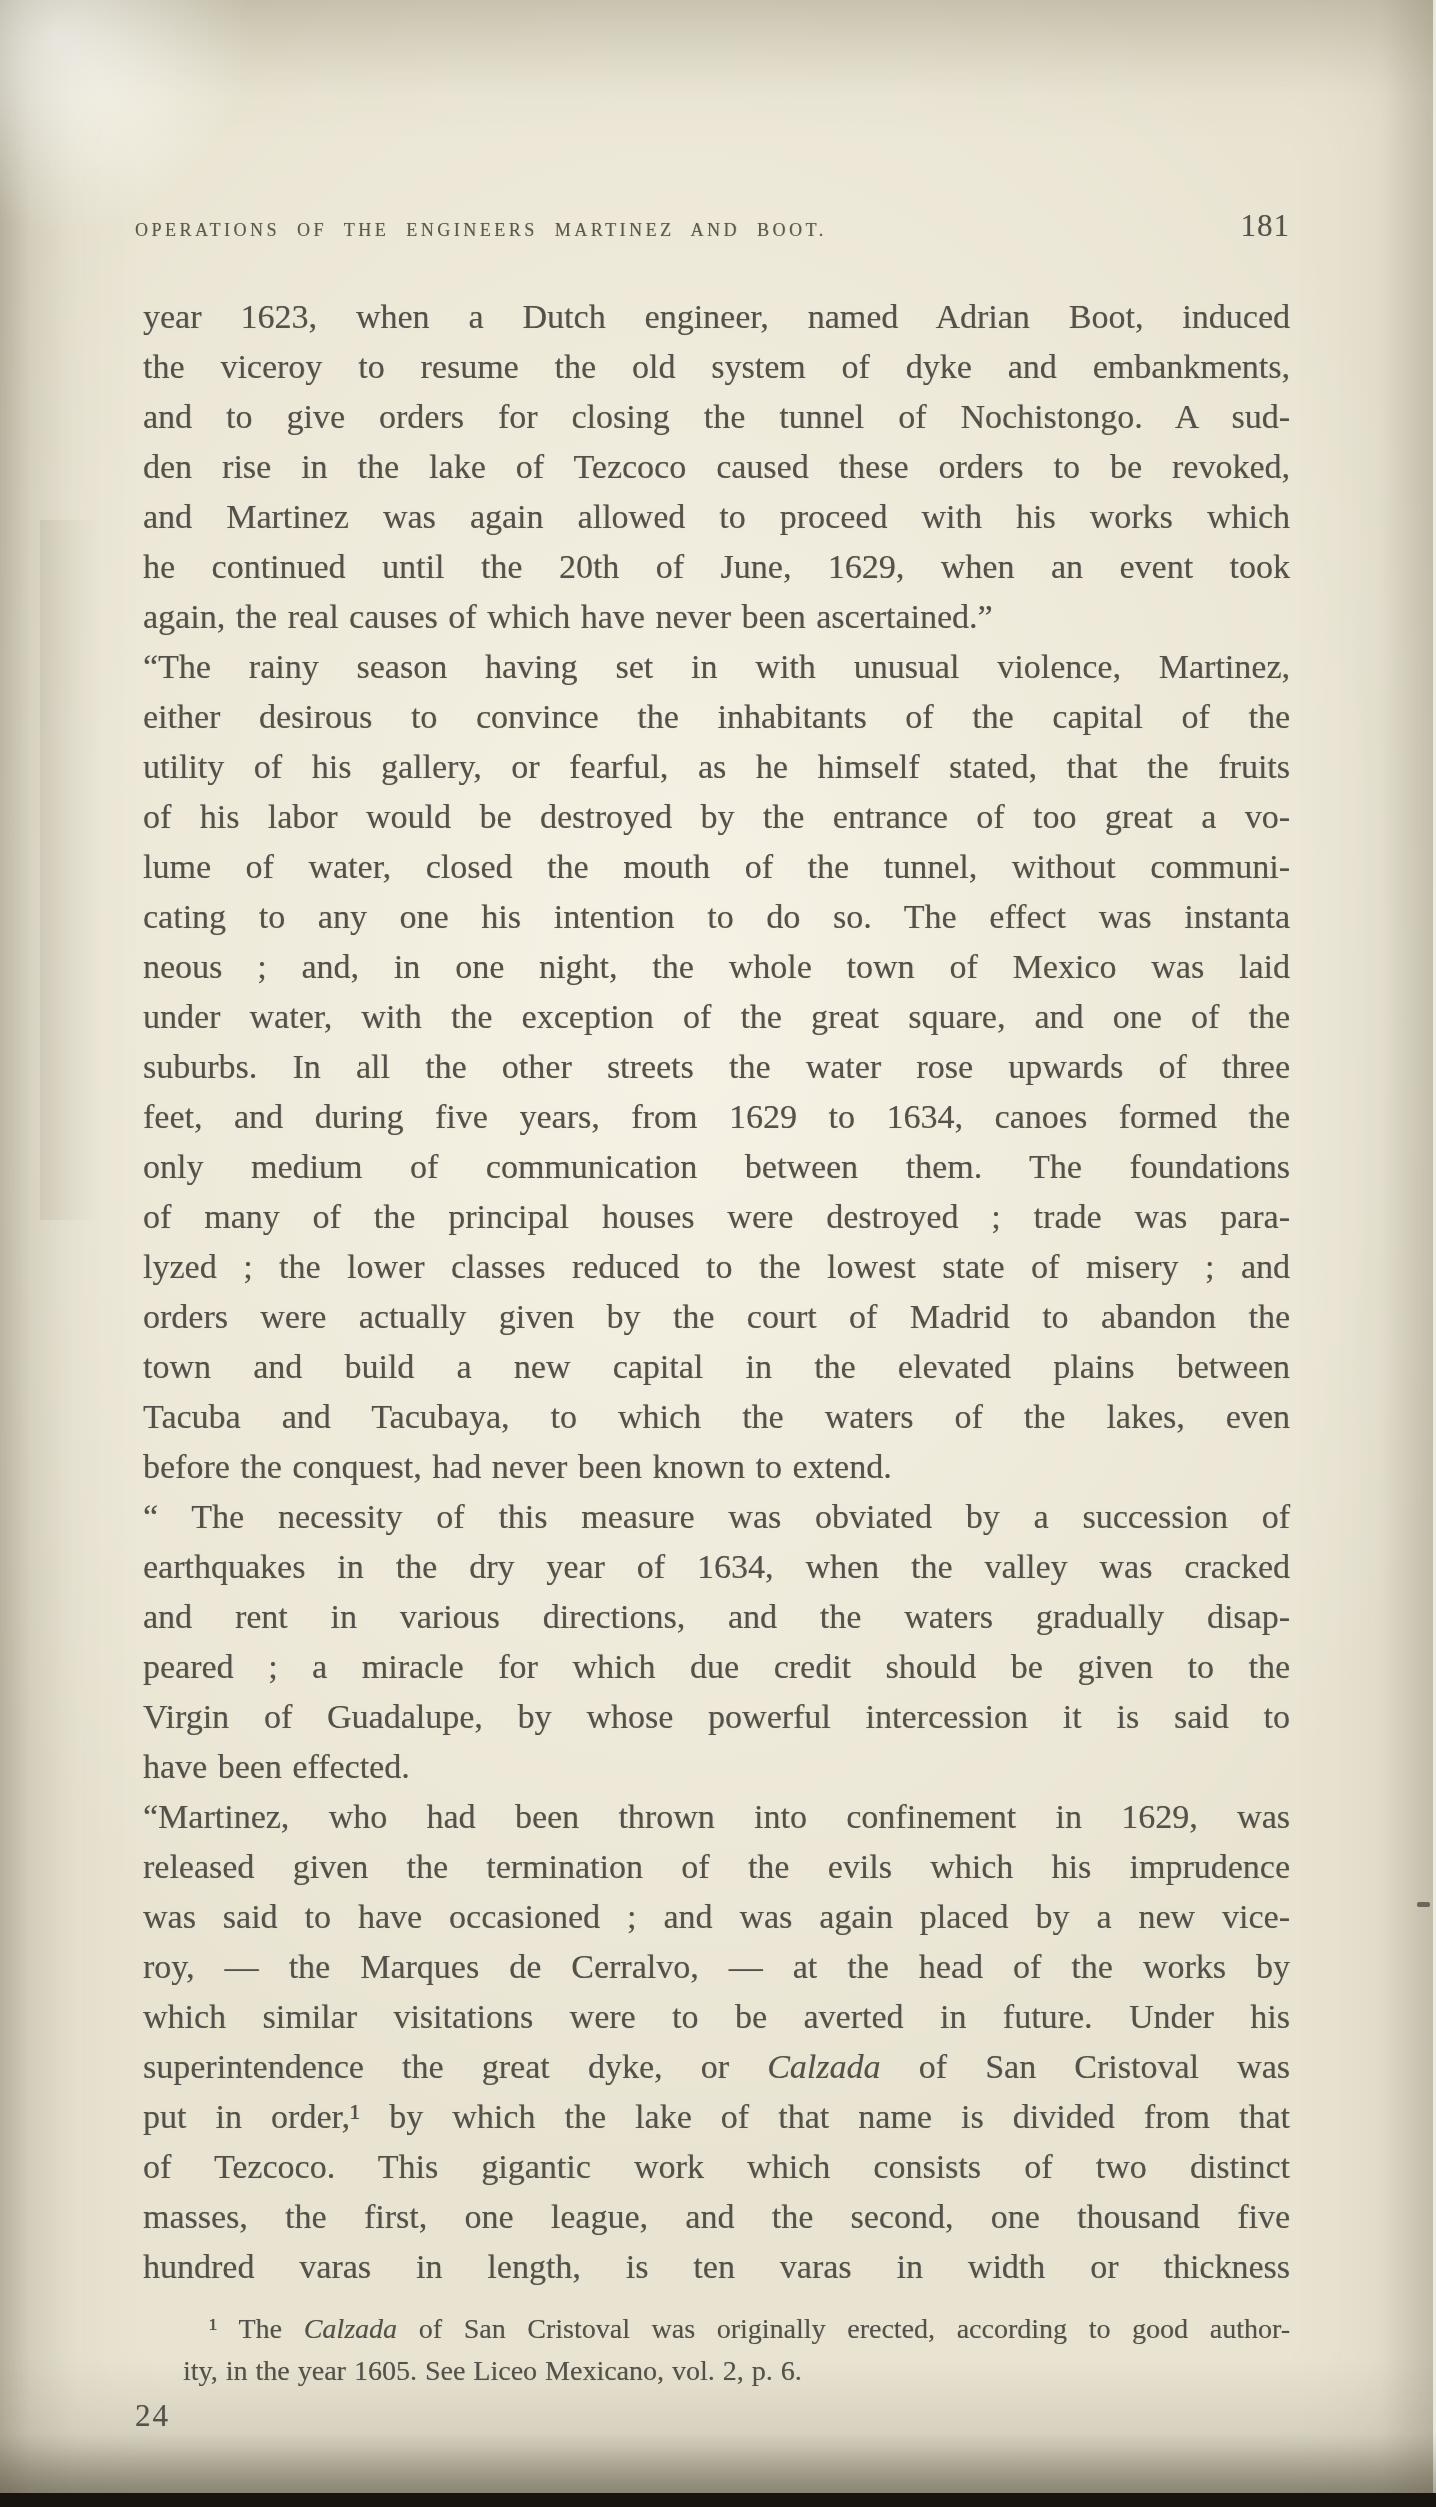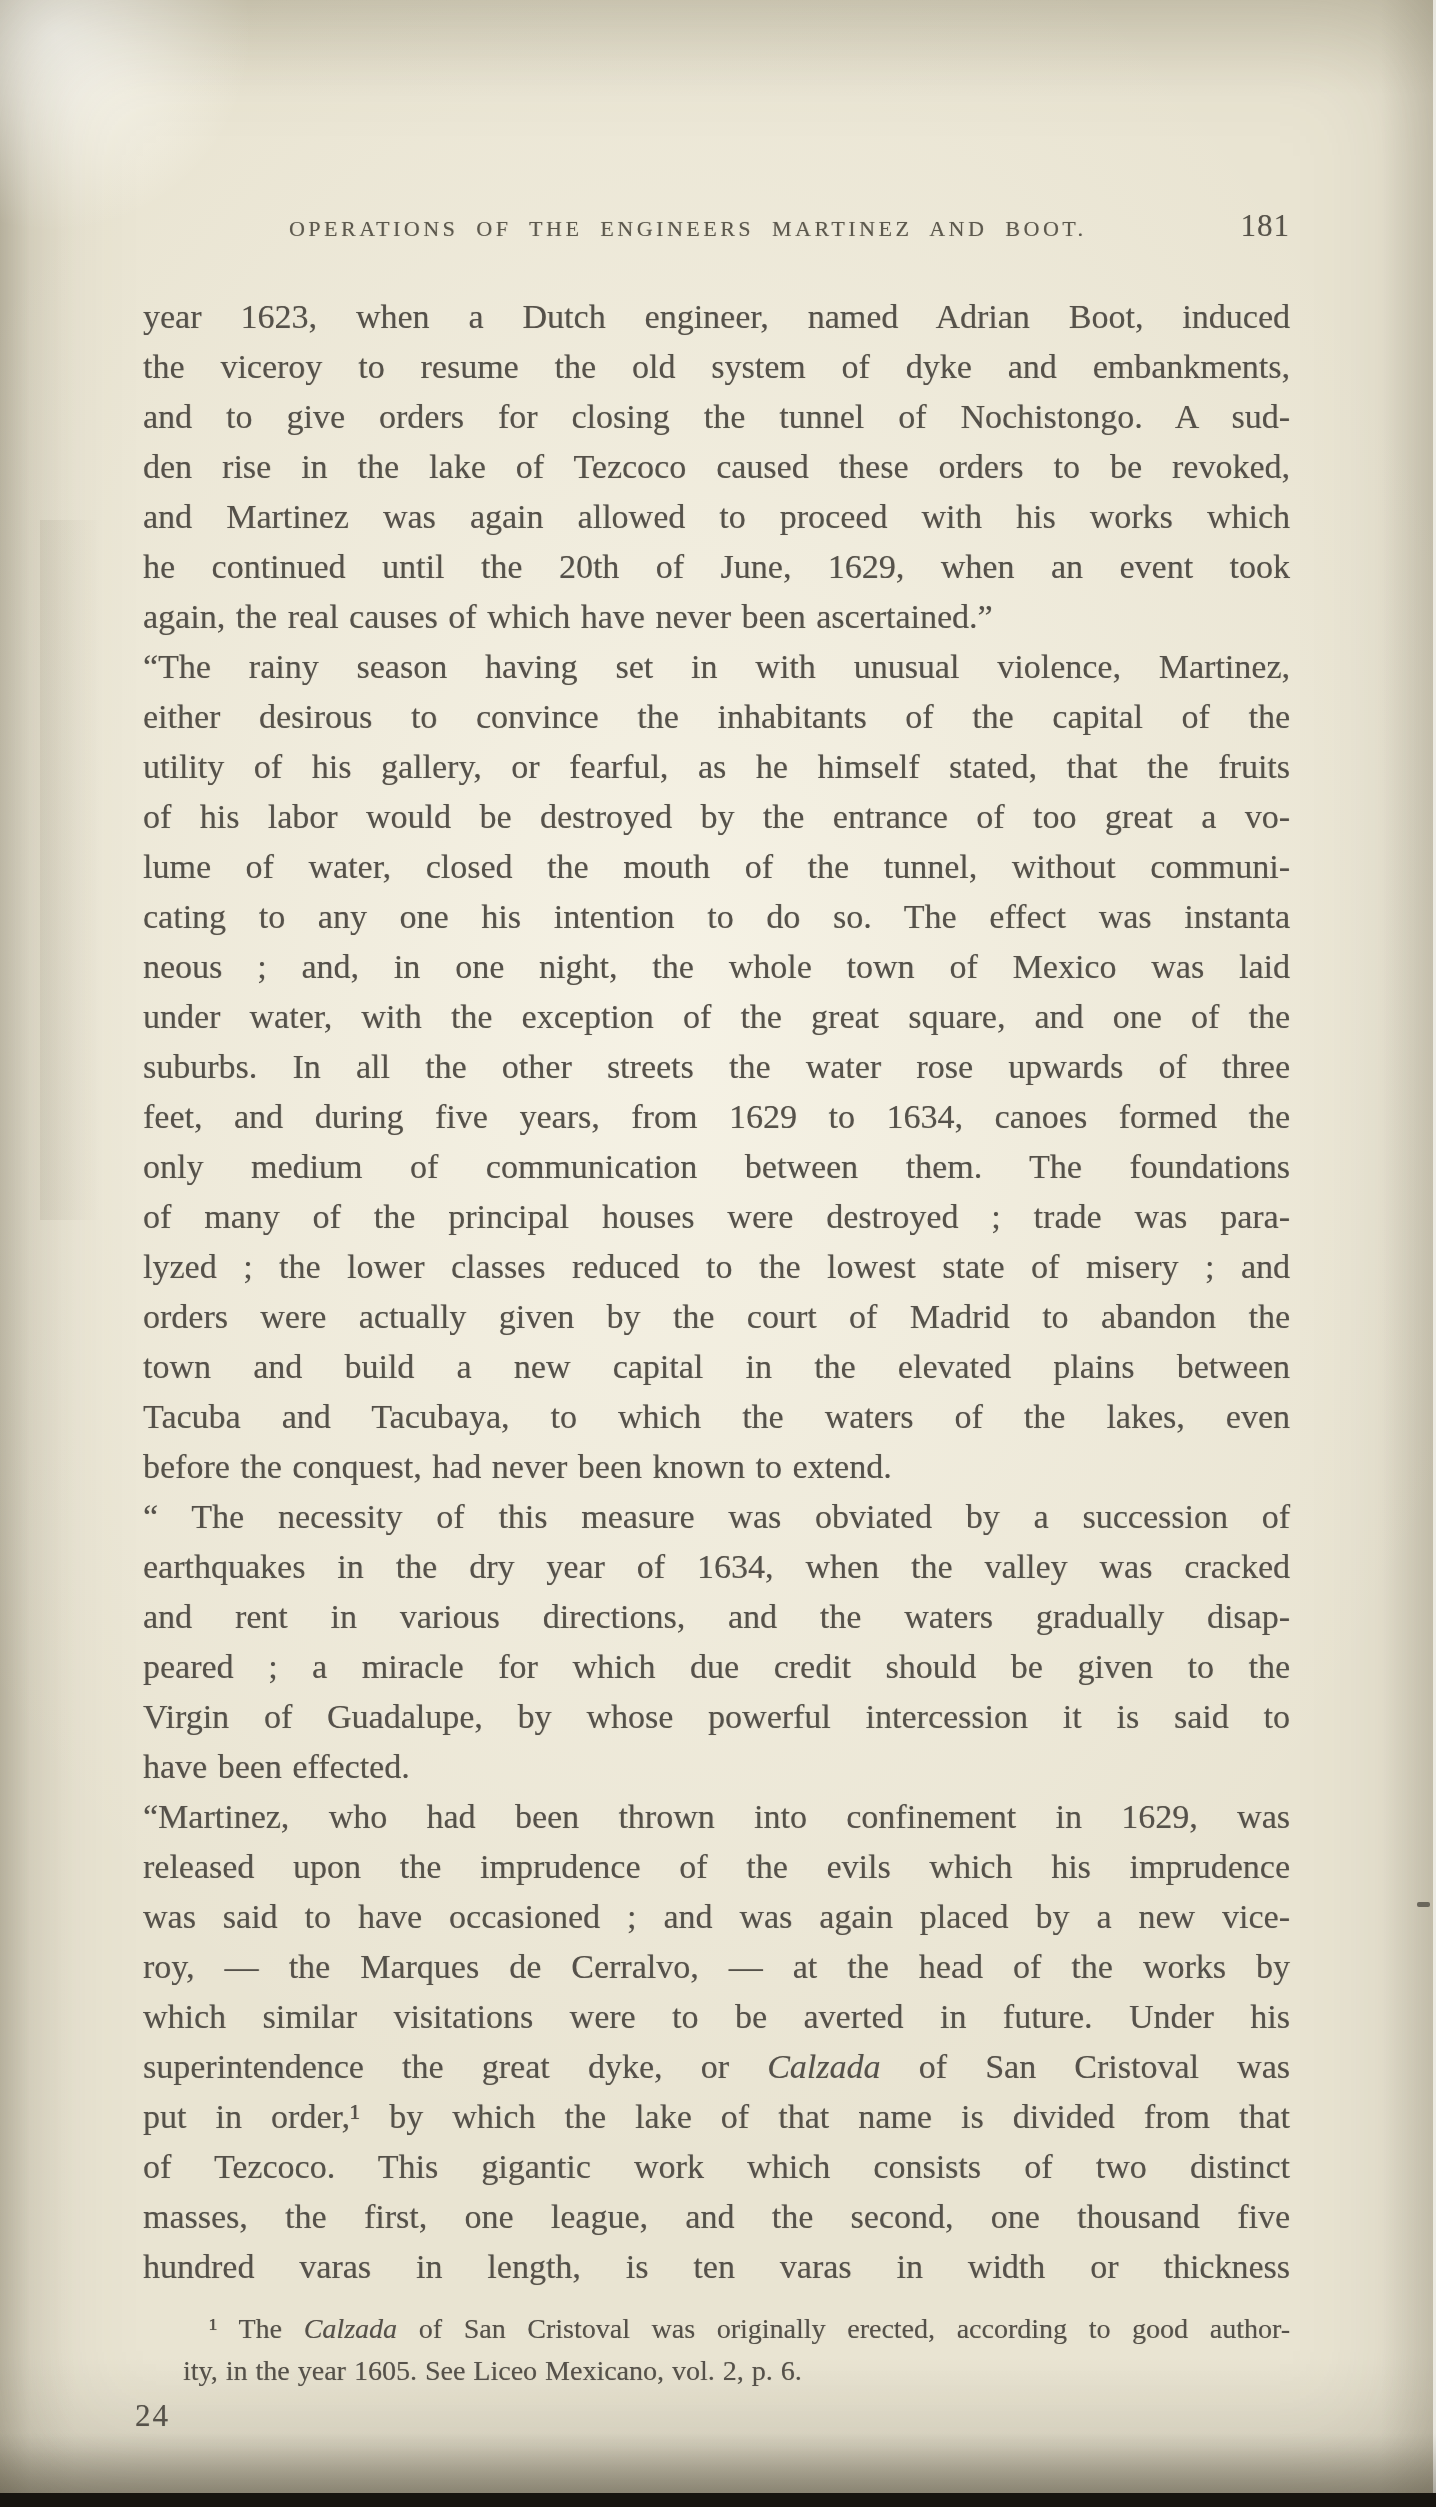--- a/index.html
+++ b/index.html
@@ -27,22 +27,21 @@
   .scan .ink { text-shadow: 0.3px 0.4px 0.7px rgba(86,81,70,0.45); }
 
   
   .header {
     position: absolute;
     top: 208px; left: 135px; width: 1155px;
     display: flex; align-items: baseline;
   }
   .running-title {
     flex: 1;
-    text-align: center;
-    font-size: 22px;
+    font-size: 18px;
     letter-spacing: 3.5px;
     word-spacing: 9px;
     color: #5d594e;
     white-space: nowrap;
   }
   .folio-top {
     font-size: 31px;
     letter-spacing: 1px;
     color: #57534a;
   }
@@ -155,21 +154,21 @@
       <div>
         <div class="line j">“ The necessity of this measure was obviated by a succession of</div>
         <div class="line j">earthquakes in the dry year of 1634, when the valley was cracked</div>
         <div class="line j">and rent in various directions, and the waters gradually disap-</div>
         <div class="line j">peared ; a miracle for which due credit should be given to the</div>
         <div class="line j">Virgin of Guadalupe, by whose powerful intercession it is said to</div>
         <div class="line">have been effected.</div>
       </div>
       <div>
         <div class="line j">“Martinez, who had been thrown into confinement in 1629, was</div>
-        <div class="line j">released upon the imprudence of the evils which his imprudence</div>
+        <div class="line j">released given the termination of the evils which his imprudence</div>
         <div class="line j">was said to have occasioned ; and was again placed by a new vice-</div>
         <div class="line j">roy, — the Marques de Cerralvo, — at the head of the works by</div>
         <div class="line j">which similar visitations were to be averted in future. Under his</div>
         <div class="line j">superintendence the great dyke, or <i>Calzada</i> of San Cristoval was</div>
         <div class="line j">put in order,¹ by which the lake of that name is divided from that</div>
         <div class="line j">of Tezcoco. This gigantic work which consists of two distinct</div>
         <div class="line j">masses, the first, one league, and the second, one thousand five</div>
         <div class="line j">hundred varas in length, is ten varas in width or thickness</div>
       </div>
     </div>

